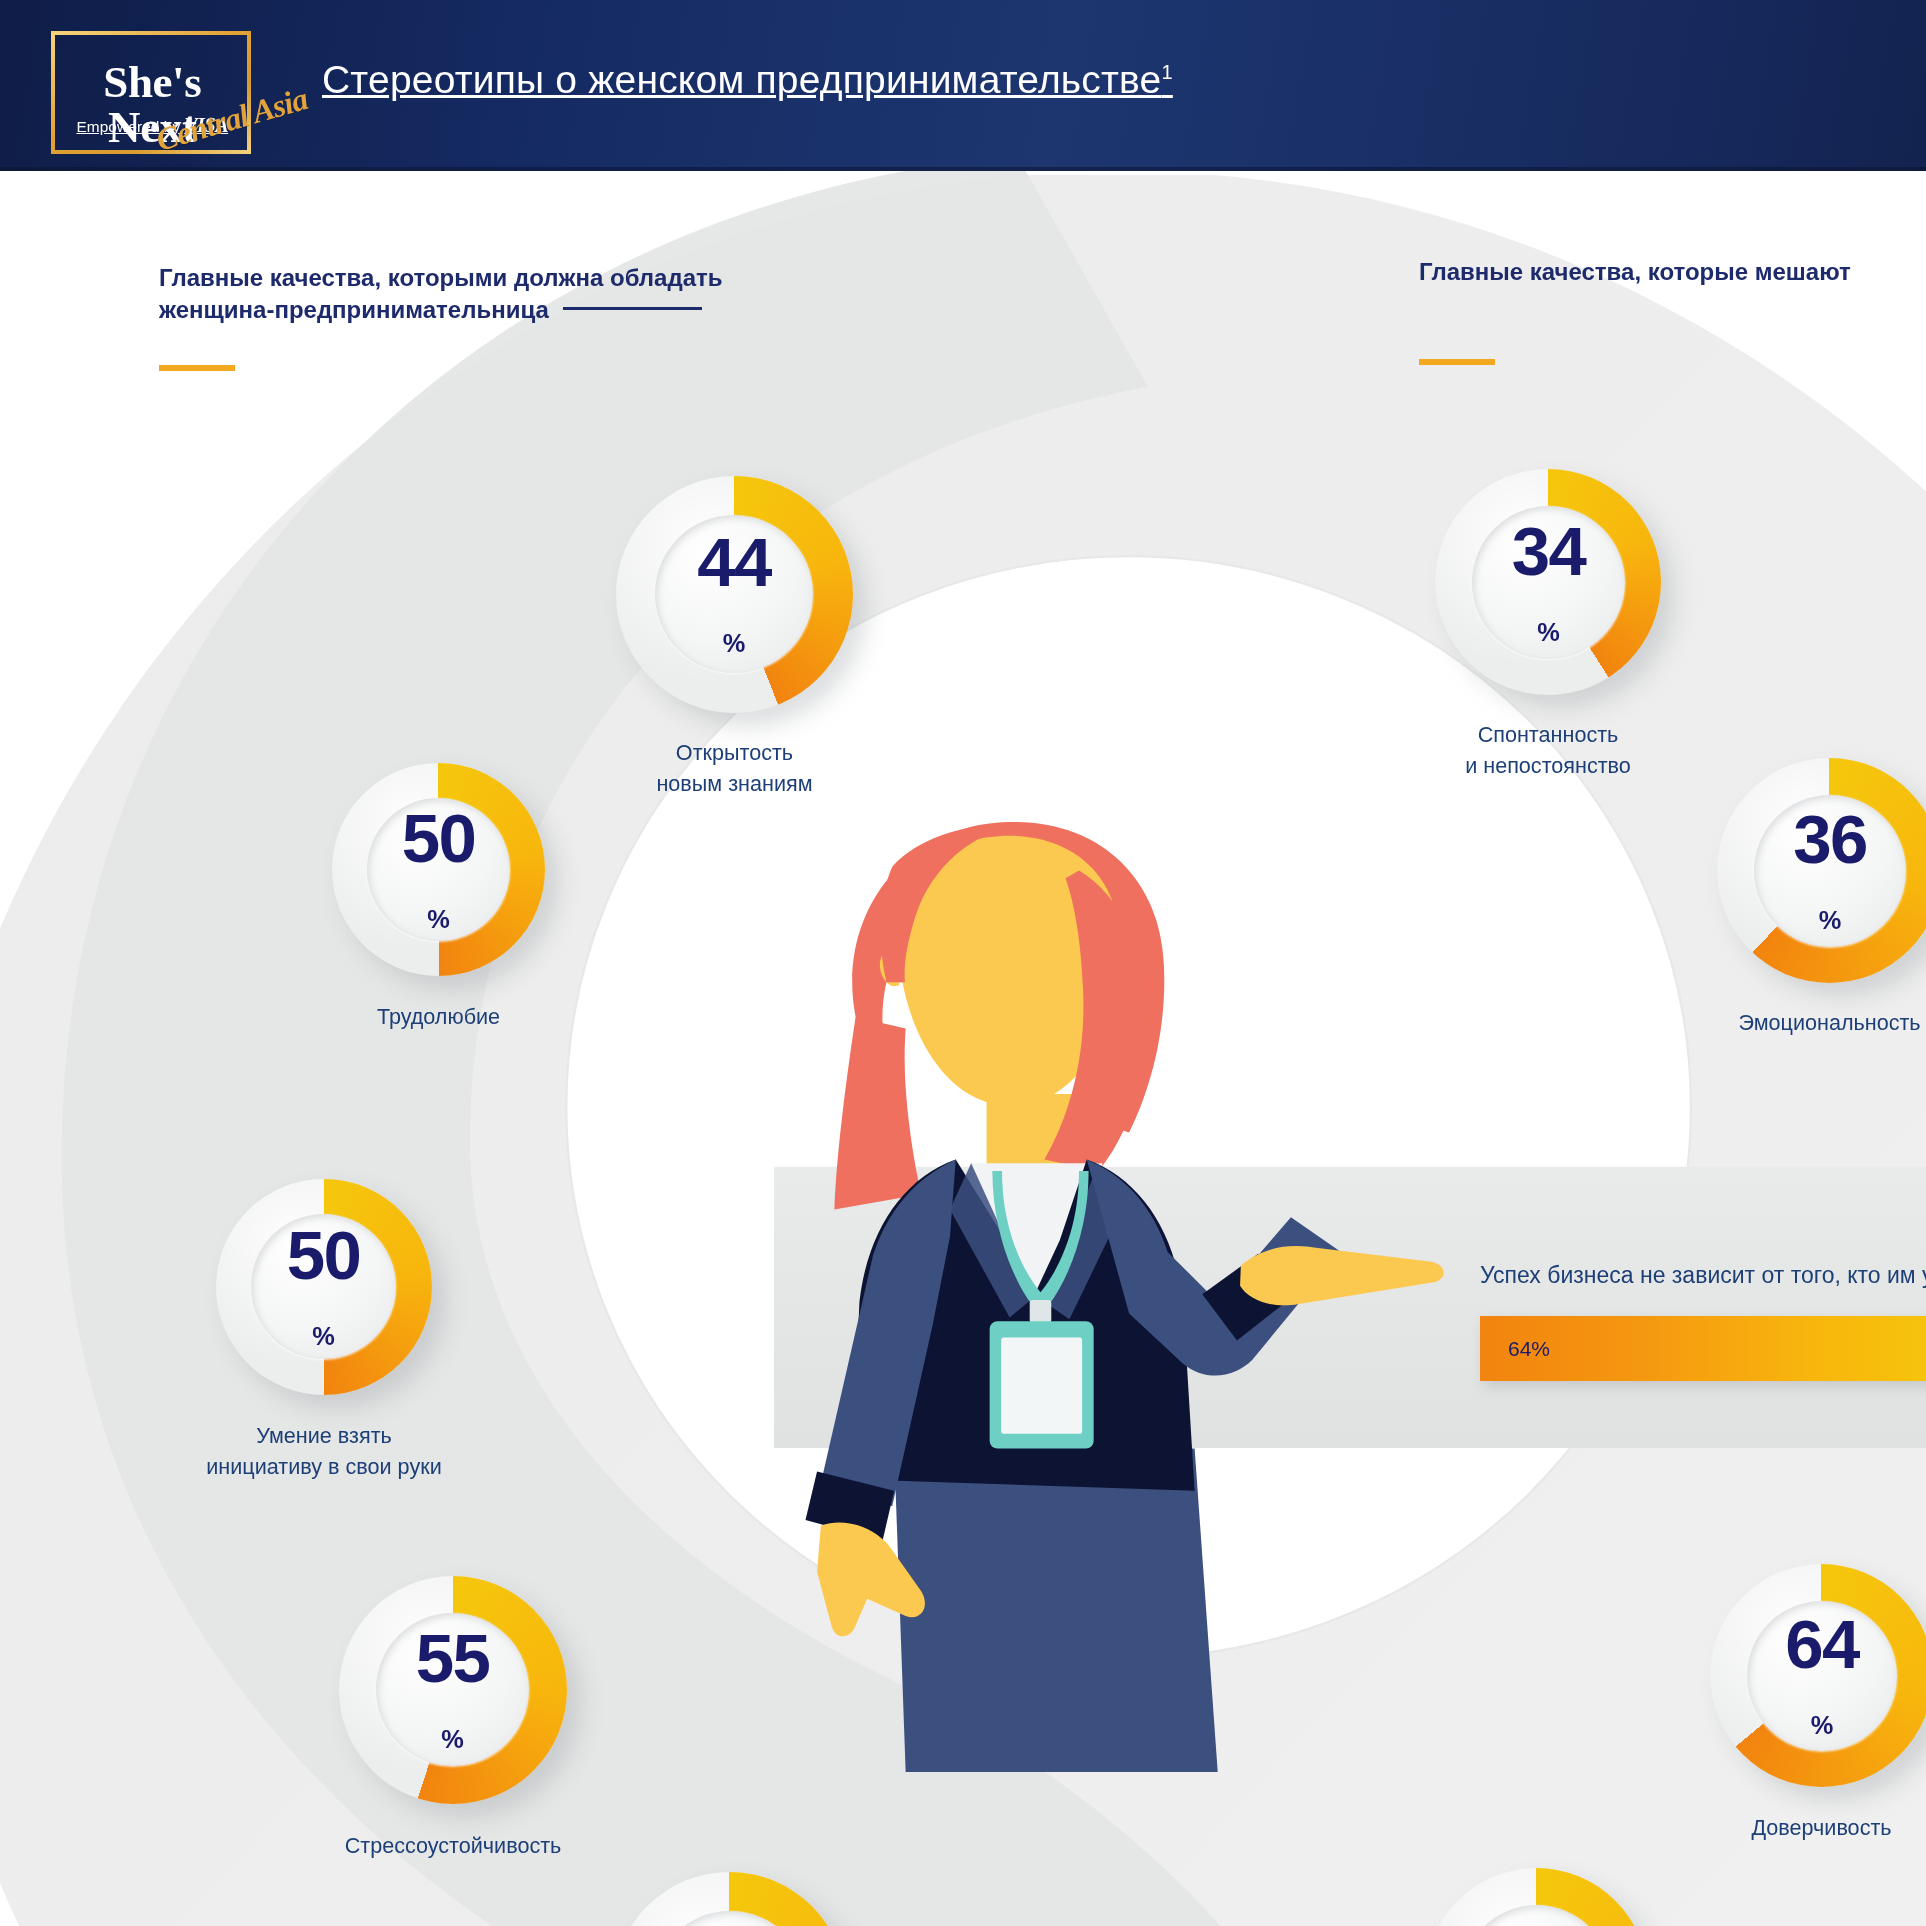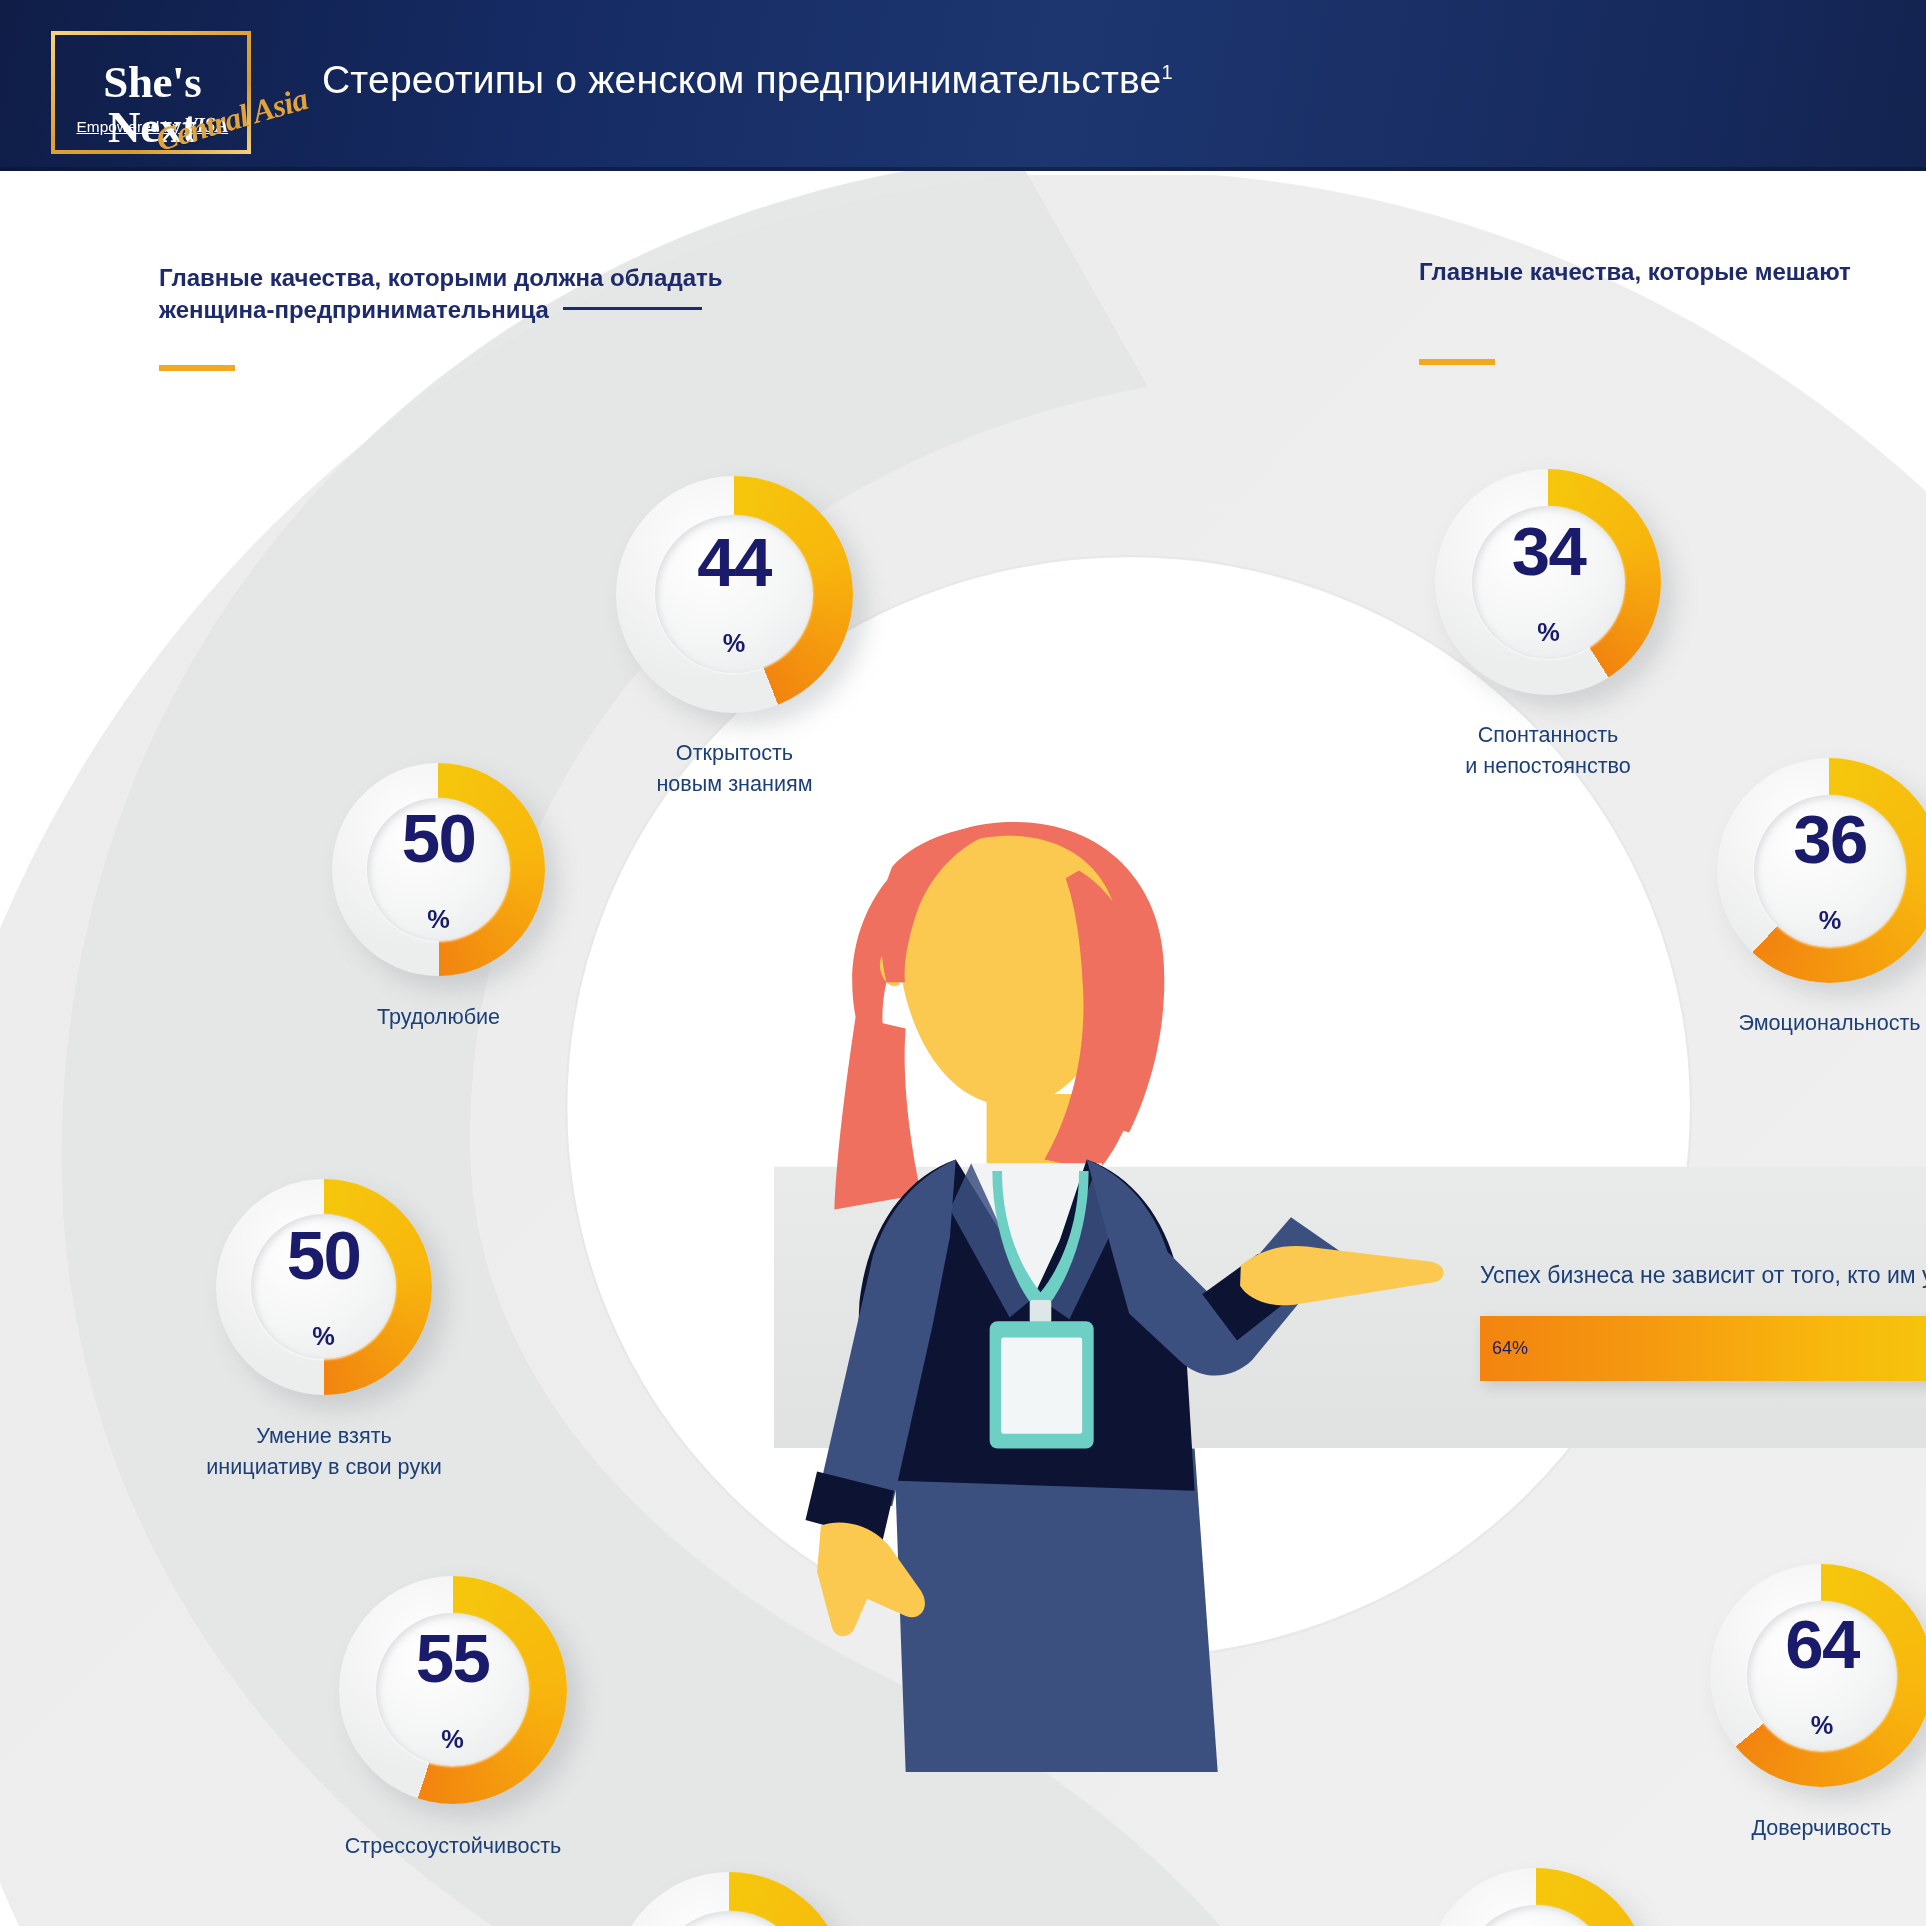--- a/index.html
+++ b/index.html
@@ -53,20 +53,21 @@
     color:#e2a43a; font-size: 32px; font-weight:700; font-style:italic;
     font-family:"Liberation Serif","DejaVu Serif",serif;
     transform: rotate(-16deg); transform-origin: left top;
     letter-spacing:-0.8px; white-space:nowrap;
     text-shadow: 0 0.8px 0 rgba(0,0,0,.25);
   }
   .header-title {
     position:absolute; left: 322px; top: 58px;
     font-size: 39px; font-weight:400; color:#ffffff; letter-spacing:0.2px;
     white-space: nowrap;
+    text-decoration: underline;
   }
   .header-title sup { font-size: 20px; vertical-align: super; }
 
   
   .bg-layer { position:absolute; left:0; top:171px; width:2357px; height:2642px; overflow:hidden; z-index:0; }
 
   
   .sec-head { position:absolute; z-index:6; }
   .sec-head .line1, .sec-head .line2 {
     font-size: 24px; font-weight:700; color:#1d2a6b; line-height:1.34; white-space:nowrap;
@@ -125,21 +126,21 @@
     position:absolute; left: 36px; top: 149px; width: 747px; height: 65px;
     background: linear-gradient(180deg,#fdfdfd 0%, #f2f3f3 58%, #e3e4e5 100%);
     box-shadow: 3.9px 6.2px 13px rgba(140,145,150,.33);
   }
   .progress-fill {
     position:absolute; left:0; top:0; height: 100%;
     background: linear-gradient(90deg,#f2840f 0%, #f59810 34%, #f8b60d 70%, #f5c70c 100%);
     display:flex; align-items:center;
   }
   .progress-label {
-    font-size: 18px; font-weight:400; color:#1b1b6b; margin-left: 12px; white-space:nowrap;
+    font-size: 21px; font-weight:400; color:#1b1b6b; margin-left: 28px; white-space:nowrap;
   }
 
   
   .illo { position:absolute; z-index:5; left: 740px; top: 801px; width: 732px; height: 1002px; }
 </style>
 </head>
 <body>
 
 <div class="header">
   <div class="logo-block">

